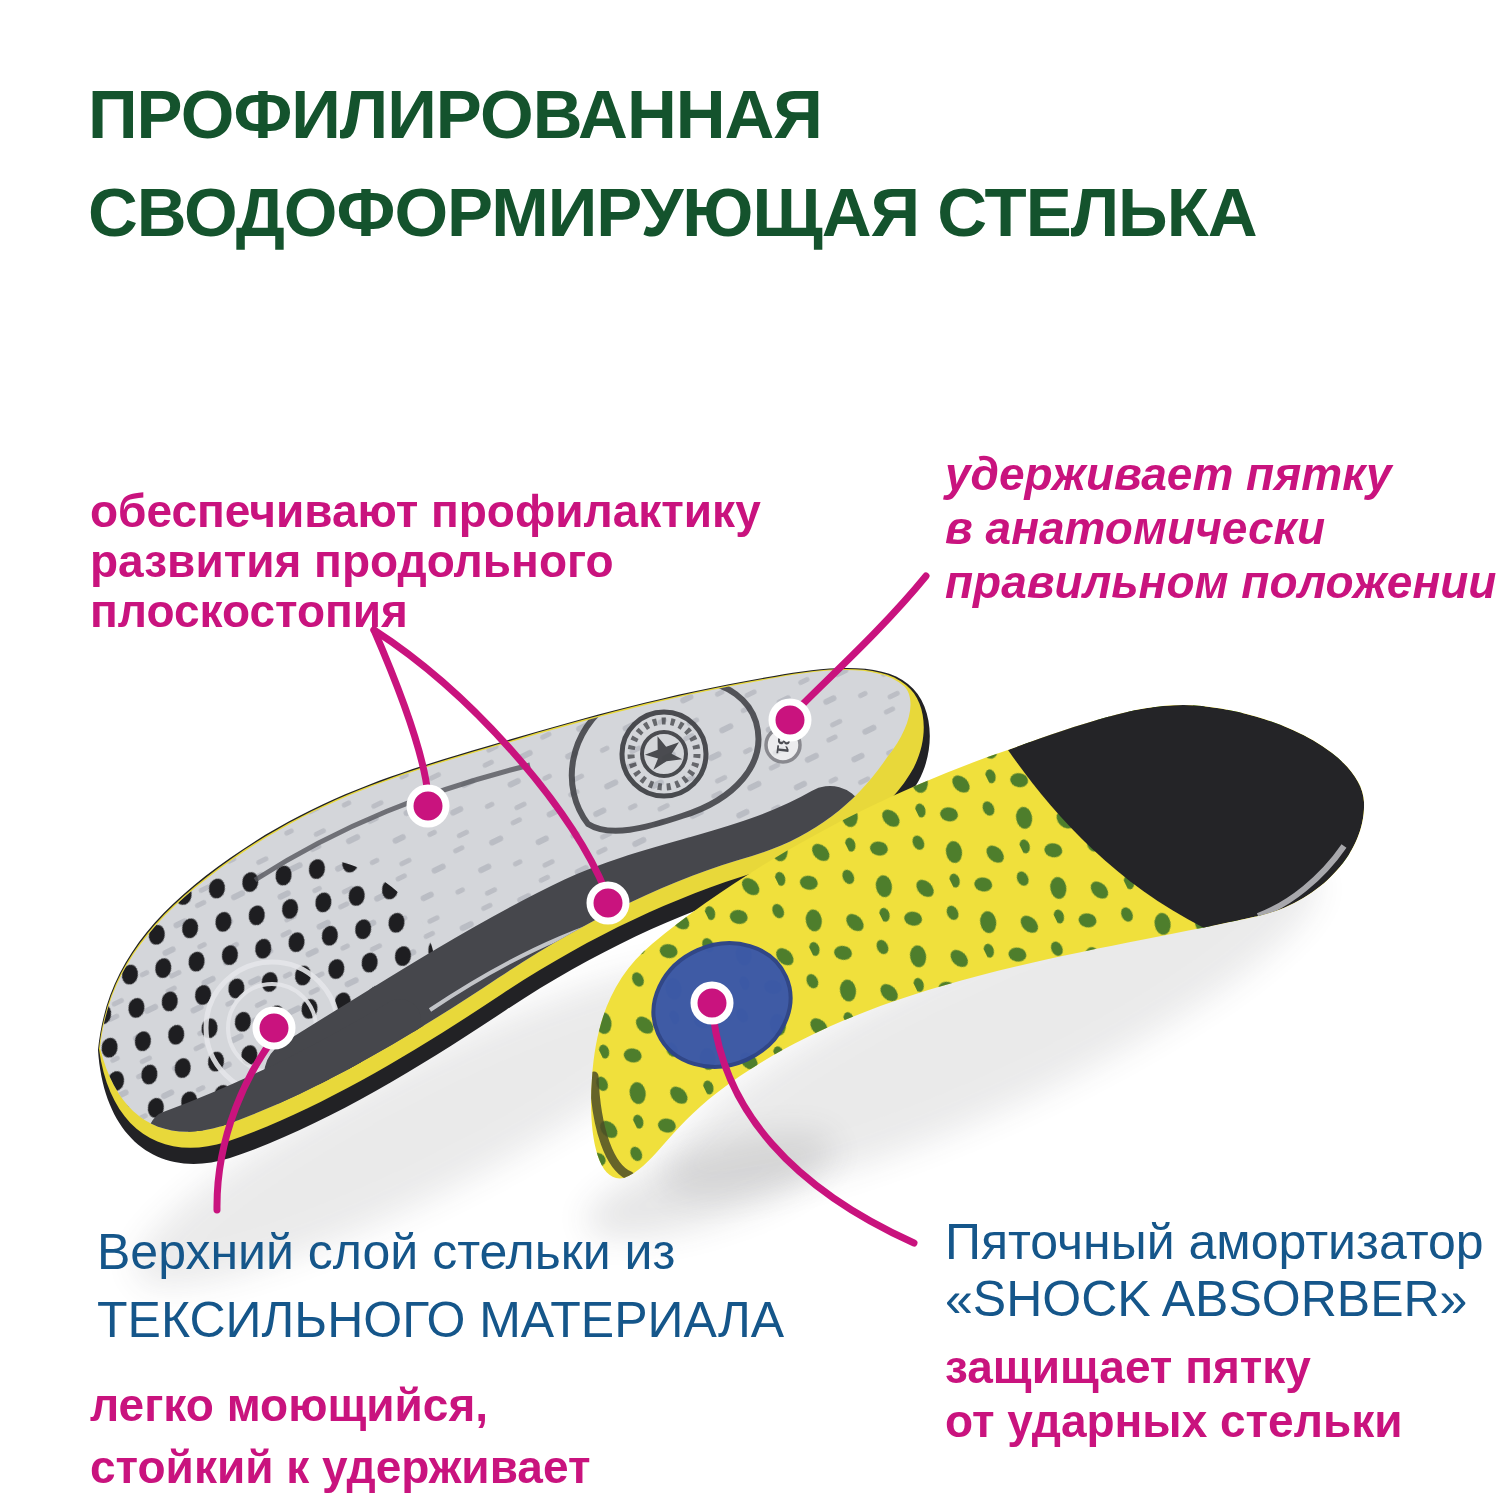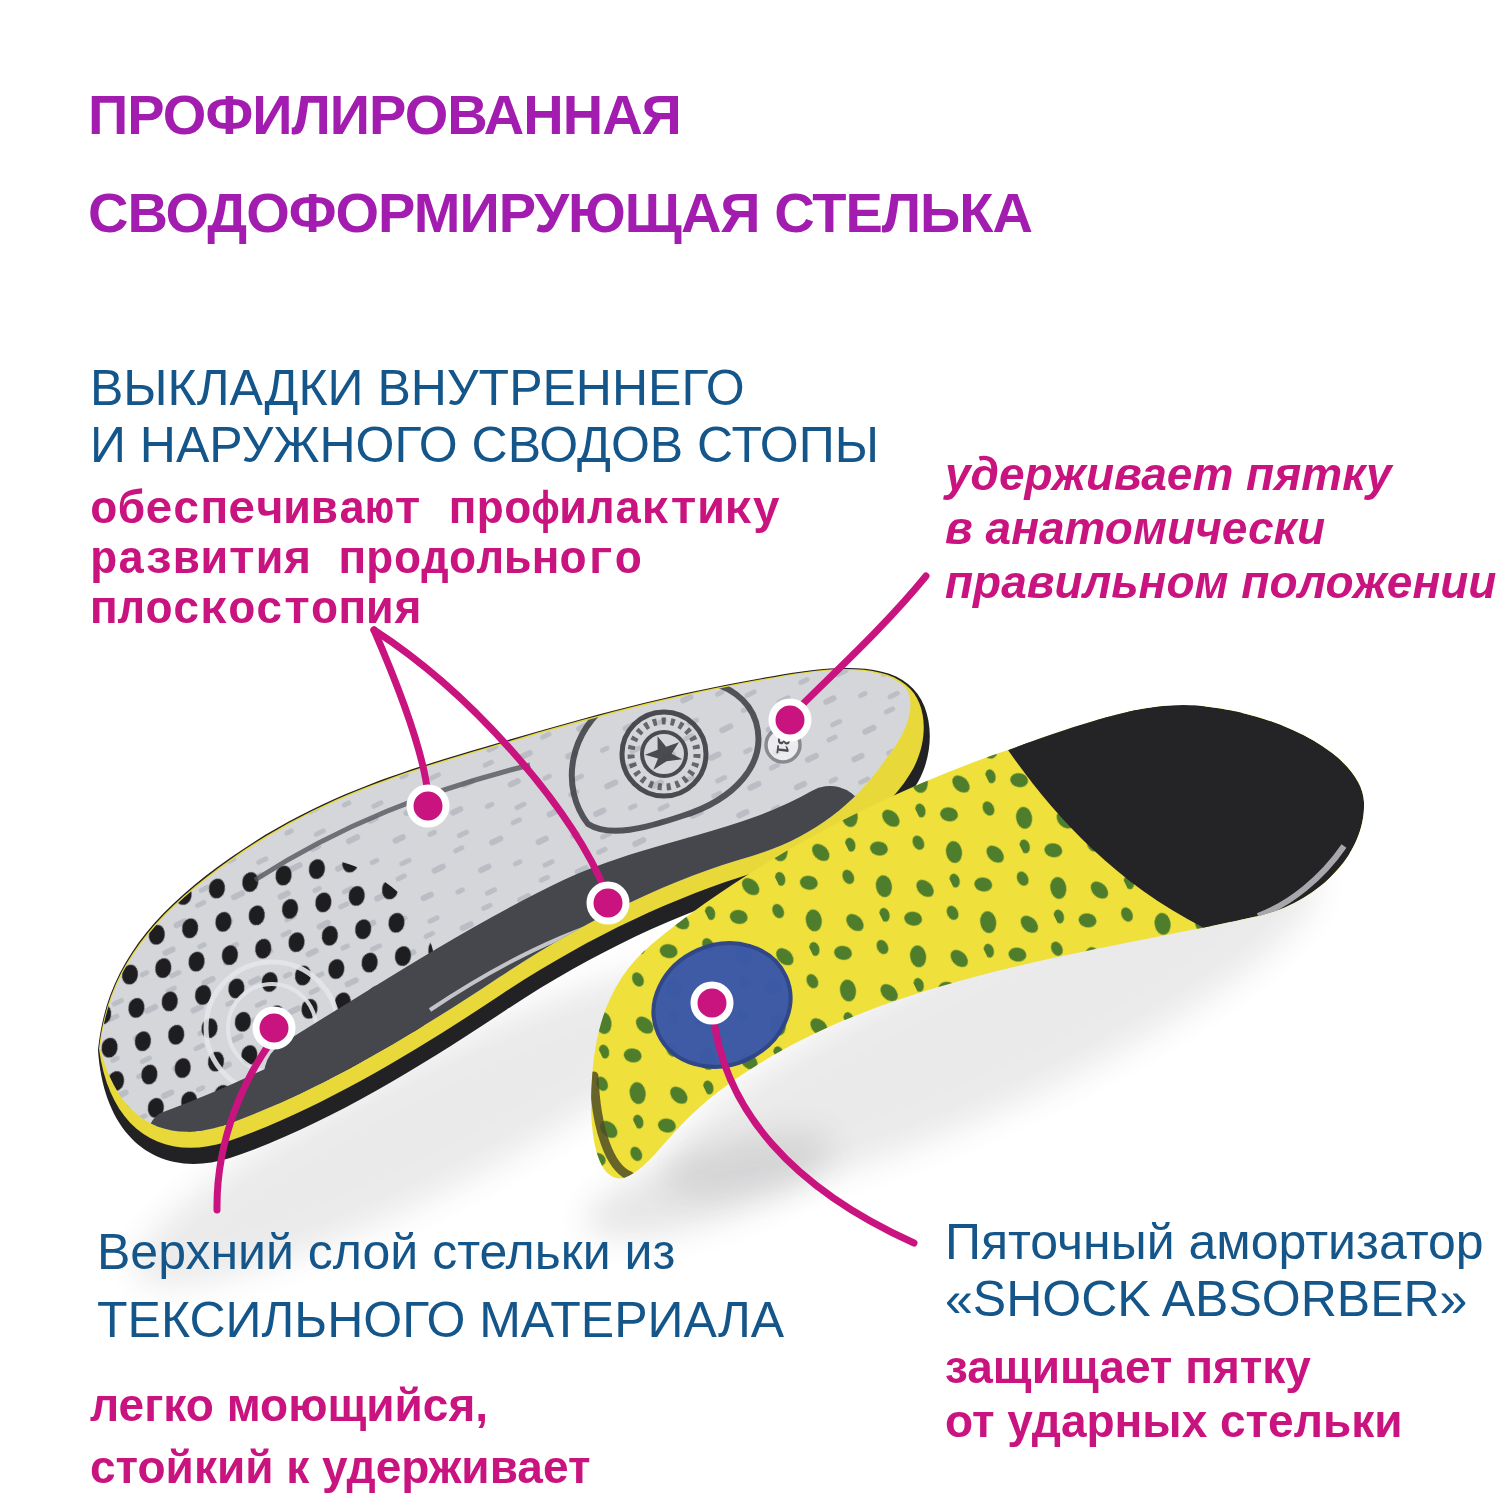--- a/index.html
+++ b/index.html
@@ -1,25 +1,25 @@
 <!DOCTYPE html>
 <html><head>
 <meta charset="utf-8">
 <style>
   html,body{margin:0;padding:0;background:#fff;}
   .page{position:relative;width:1500px;height:1500px;background:#ffffff;overflow:hidden;
         font-family:"Liberation Sans", sans-serif;}
   .art{position:absolute;left:0;top:0;}
   .txt{position:absolute;white-space:nowrap;}
-  .title{left:88px;top:66px;font-size:56px;line-height:98px;font-weight:bold;
-         letter-spacing:-1px;color:#a21caf;}
+  .title{left:88px;top:66px;font-size:69px;line-height:98px;font-weight:bold;
+         letter-spacing:-1px;color:#14532d;}
   .h-blue{color:#15568a;font-size:50px;font-weight:400;}
   .d-mag{color:#c9137e;font-size:46px;font-weight:bold;}
   .arch-h{left:90px;top:360px;line-height:57px;}
-  .arch-d{left:90px;top:486px;line-height:50px;font-family:Liberation Mono, monospace;}
+  .arch-d{left:90px;top:486px;line-height:50px;}
   .heel-h{left:945px;top:316px;line-height:58px;}
   .heel-d{left:945px;top:447px;line-height:54px;font-style:italic;}
   .textile-h{left:97px;top:1218px;line-height:68px;}
   .textile-d{left:90px;top:1374px;line-height:62px;}
   .shock-h{left:945px;top:1214px;line-height:57px;}
   .shock-d{left:945px;top:1340px;line-height:54px;}
 </style>
 </head>
 <body>
 
@@ -118,24 +118,20 @@
       <circle cx="712" cy="1003" r="18"></circle>
       <circle cx="274" cy="1028" r="18"></circle>
     </g>
   </svg>
 
   <div class="txt title">
     <div>ПРОФИЛИРОВАННАЯ</div>
     <div>СВОДОФОРМИРУЮЩАЯ СТЕЛЬКА</div>
   </div>
 
-  <div class="txt h-blue arch-h">
-    <div>ВЫКЛАДКИ ВНУТРЕННЕГО</div>
-    <div>И НАРУЖНОГО СВОДОВ СТОПЫ</div>
-  </div>
   <div class="txt d-mag arch-d">
     <div>обеспечивают профилактику</div>
     <div>развития продольного</div>
     <div>плоскостопия</div>
   </div>
 
   <div class="txt d-mag heel-d">
     <div>удерживает пятку</div>
     <div>в анатомически</div>
     <div>правильном положении</div>

